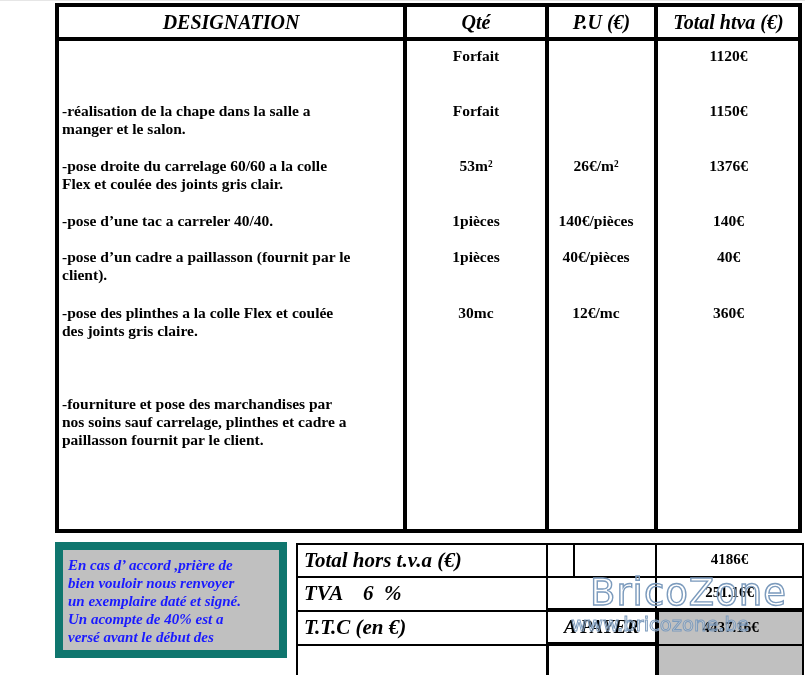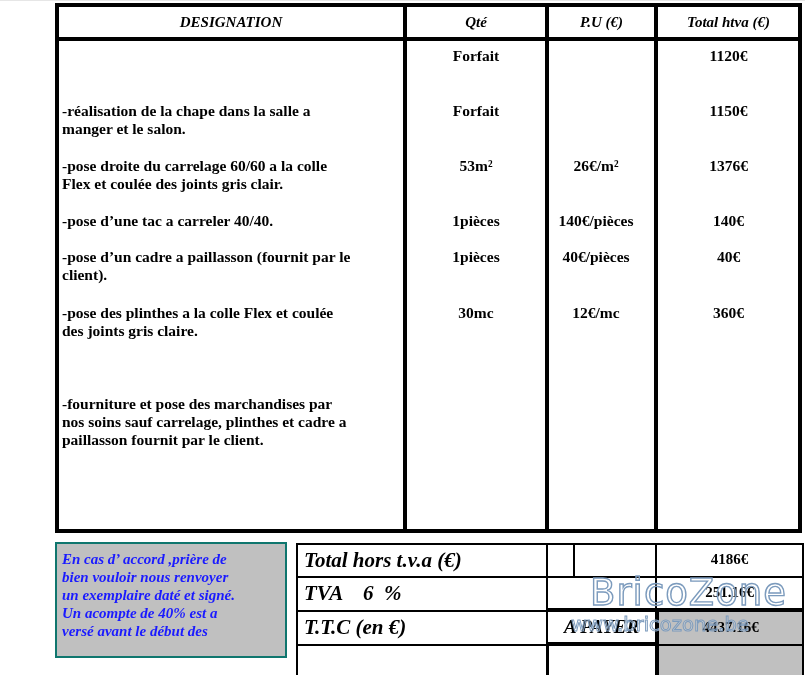--- a/index.html
+++ b/index.html
@@ -32,21 +32,21 @@
       box-sizing: border-box;
     }
     .hdr {
       position: absolute;
       top: 0;
       height: 30px;
       border-bottom: 4px solid #000;
       box-sizing: content-box;
       font-style: italic;
       font-weight: bold;
-      font-size: 15px;
+      font-size: 20px;
       line-height: 30px;
       text-align: center;
       white-space: nowrap;
     }
     .vline {
       position: absolute;
       top: 0;
       bottom: 0;
       width: 4px;
       background: #000;
@@ -72,21 +72,21 @@
       white-space: nowrap;
     }
     
     .note-box {
       position: absolute;
       left: 55px;
       top: 542px;
       width: 232px;
       height: 116px;
       background: #c0c0c0;
-      border: 2px solid #0f766e;
+      border: 8px solid #0f766e;
       box-sizing: border-box;
       padding: 6px 0 0 5px;
       color: #1a1aff;
       font-style: italic;
       font-weight: bold;
       font-size: 15px;
       line-height: 18px;
     }
     
     .tot {

